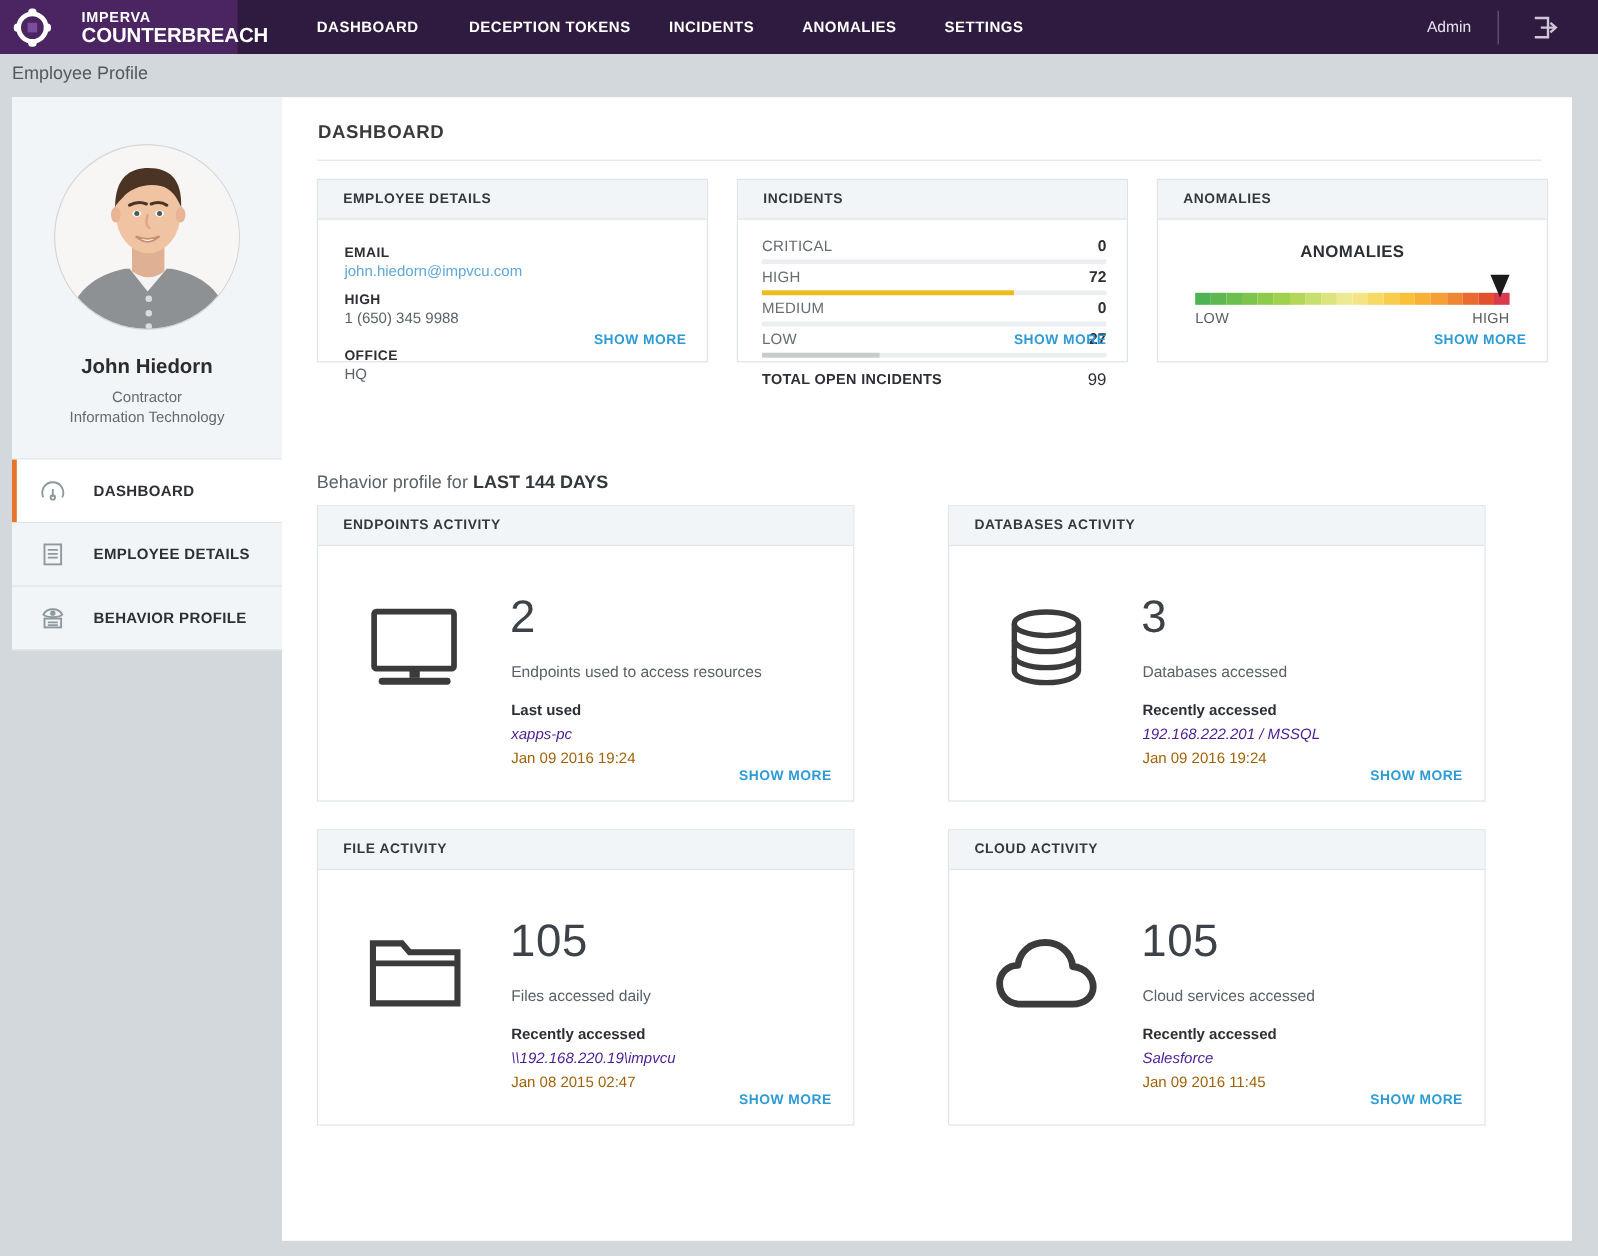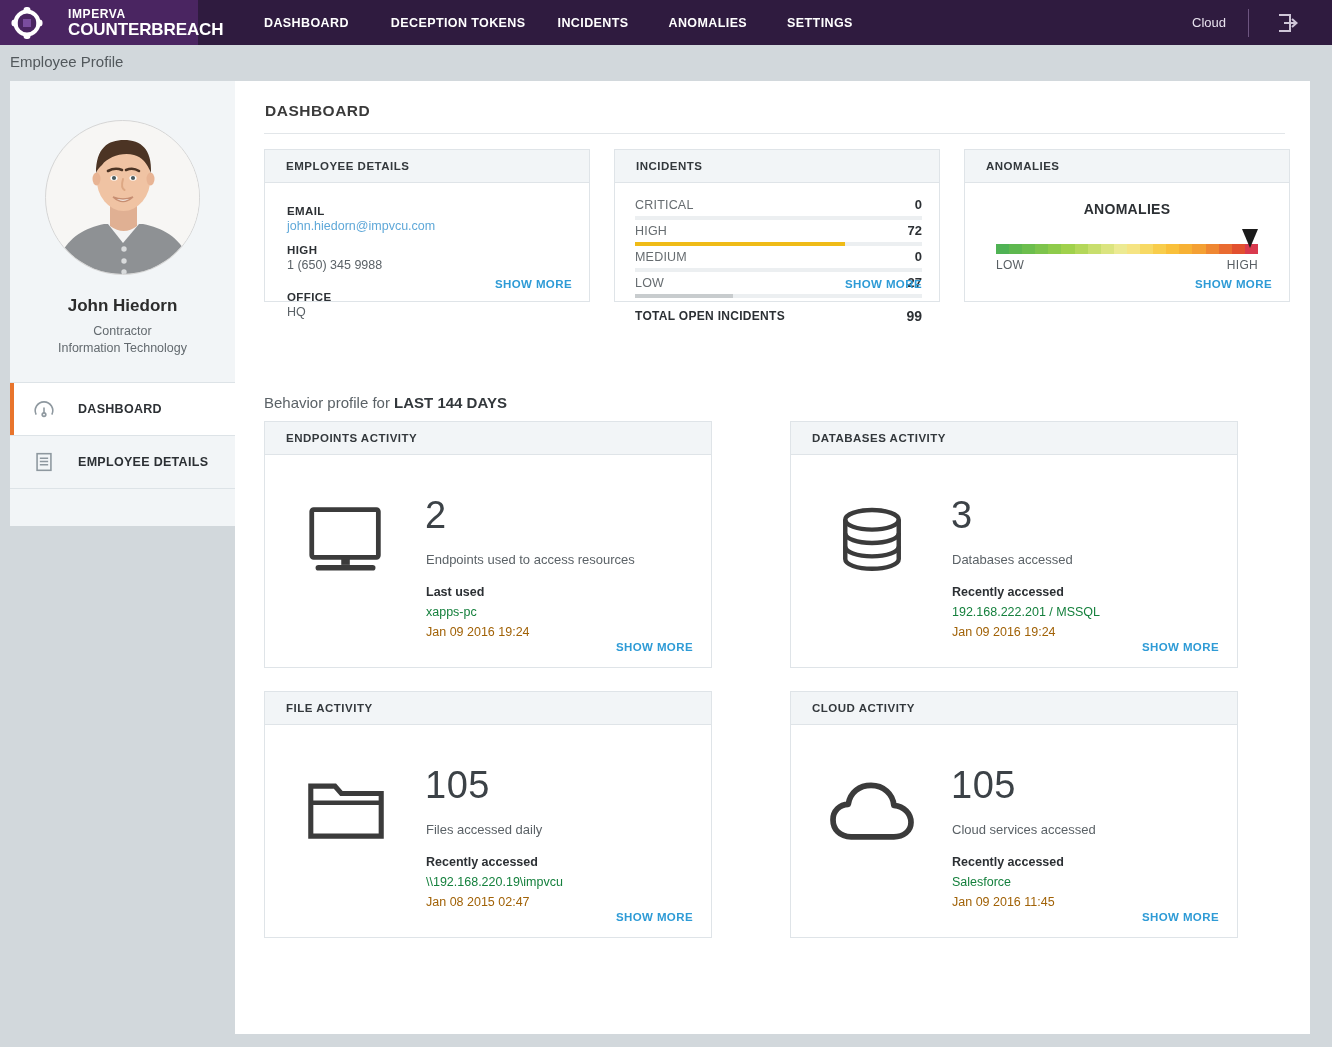--- a/index.html
+++ b/index.html
@@ -154,21 +154,21 @@
   .incrow .fill { position: absolute; left: 0; top: 0; height: 4px; }
   .inc .total {
     position: relative; margin-top: 11px; height: 18px;
   }
   .inc .total .nm {
     position: absolute; left: 0; top: 0;
     font-size: 12px; font-weight: bold; letter-spacing: 0.3px; color: #2c3034;
   }
   .inc .total .vl {
     position: absolute; right: 0; top: -1px;
-    font-size: 14px; font-weight: bold; color: #2c3034;
+    font-size: 14px; font-weight: normal; color: #2c3034;
   }
 
   
   .ano { left: 729px; top: 68px; width: 326px; height: 153px; }
   .ano .big {
     text-align: center; margin-top: 16px;
     font-size: 14px; font-weight: bold; color: #2c3034; line-height: 21px;
     letter-spacing: 0.3px;
   }
   .gauge-wrap { position: relative; margin: 24px 31px 0 31px; height: 30px; }
@@ -206,21 +206,21 @@
   .act .desc {
     position: absolute; left: 161px; top: 97px;
     font-size: 13px; color: #5b6267;
   }
   .act .rk {
     position: absolute; left: 161px; top: 130px;
     font-size: 12.5px; font-weight: bold; color: #2c3034;
   }
   .act .rv {
     position: absolute; left: 161px; top: 150px;
-    font-size: 12.5px; color: #15803d;
+    font-size: 12.5px; color: #4c1d95; font-style: italic;
   }
   .act .rt {
     position: absolute; left: 161px; top: 170px;
     font-size: 12.5px; color: #a16207;
   }
   .act .showmore { bottom: 14px; right: 18px; }
 </style>
 </head>
 <body>
 
@@ -248,21 +248,21 @@
     <span class="navitem">DECEPTION TOKENS</span>
     <span class="nav-sp-2"></span>
     <span class="navitem">INCIDENTS</span>
     <span class="nav-sp-3"></span>
     <span class="navitem">ANOMALIES</span>
     <span class="nav-sp-4"></span>
     <span class="navitem">SETTINGS</span>
   </div>
 
   <div class="nav-right">
-    <span class="admin-label">Cloud</span>
+    <span class="admin-label">Admin</span>
     <span class="nav-divider"></span>
     <span class="logout-btn">
       <svg viewBox="0 0 26 26" width="26" height="26">
         <path d="M4 5 h11 v16 H4" fill="none" stroke="#cfc6d8" stroke-width="2"></path>
         <path d="M9 13 h12" fill="none" stroke="#cfc6d8" stroke-width="2"></path>
         <path d="M17 9 l4.5 4 -4.5 4" fill="none" stroke="#cfc6d8" stroke-width="2"></path>
       </svg>
     </span>
   </div>
 </div>
@@ -333,20 +333,31 @@
       <span class="lbl">DASHBOARD</span>
     </div>
     <div class="navrow">
       <span class="ico">
         <svg viewBox="0 0 26 26" width="24" height="24">
           <rect x="5.5" y="4" width="15" height="18" fill="none" stroke="#8e989f" stroke-width="1.7"></rect>
           <path d="M8.5 9 h9 M8.5 12.5 h9 M8.5 16 h9" stroke="#8e989f" stroke-width="1.6"></path>
         </svg>
       </span>
       <span class="lbl">EMPLOYEE DETAILS</span>
+    </div>
+    <div class="navrow">
+      <span class="ico">
+        <svg viewBox="0 0 26 26" width="24" height="24">
+          <path d="M4.5 10 C7.5 3.5 18.5 3.5 21.5 10 C18.5 13 7.5 13 4.5 10 Z" fill="none" stroke="#8e989f" stroke-width="1.7"></path>
+          <circle cx="13" cy="8.6" r="2.4" fill="#8e989f"></circle>
+          <rect x="5.5" y="13.5" width="15" height="8" fill="none" stroke="#8e989f" stroke-width="1.7"></rect>
+          <path d="M8.5 17 h9 M8.5 19.5 h9" stroke="#8e989f" stroke-width="1.5"></path>
+        </svg>
+      </span>
+      <span class="lbl">BEHAVIOR PROFILE</span>
     </div>
   </div>
 </div>
 
 <div class="main">
   <div class="page-title">DASHBOARD</div>
   <div class="title-rule"></div>
 
   <div class="card ed">
     <div class="card-head">

